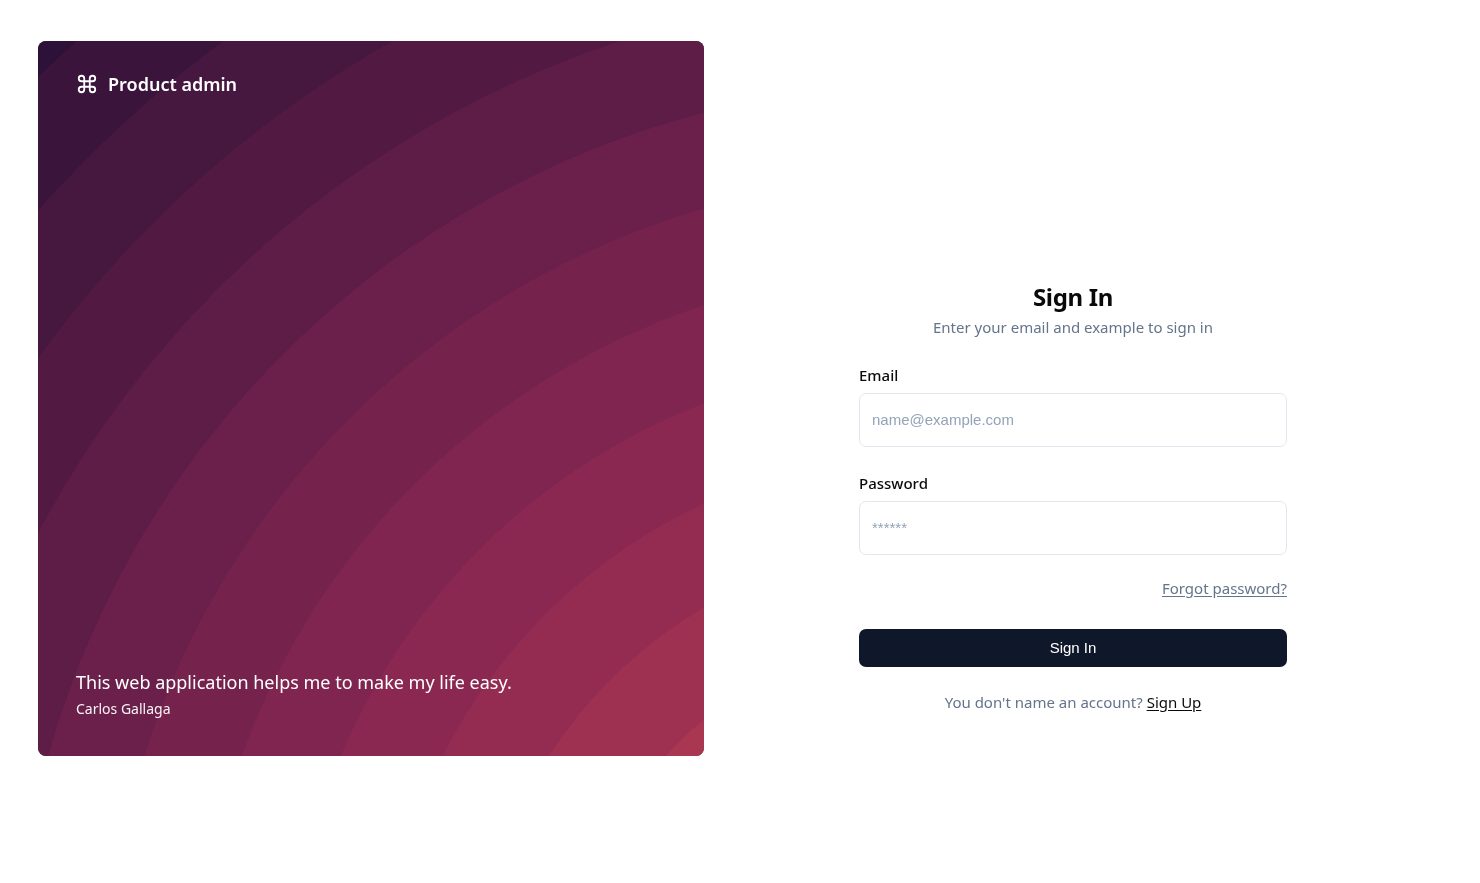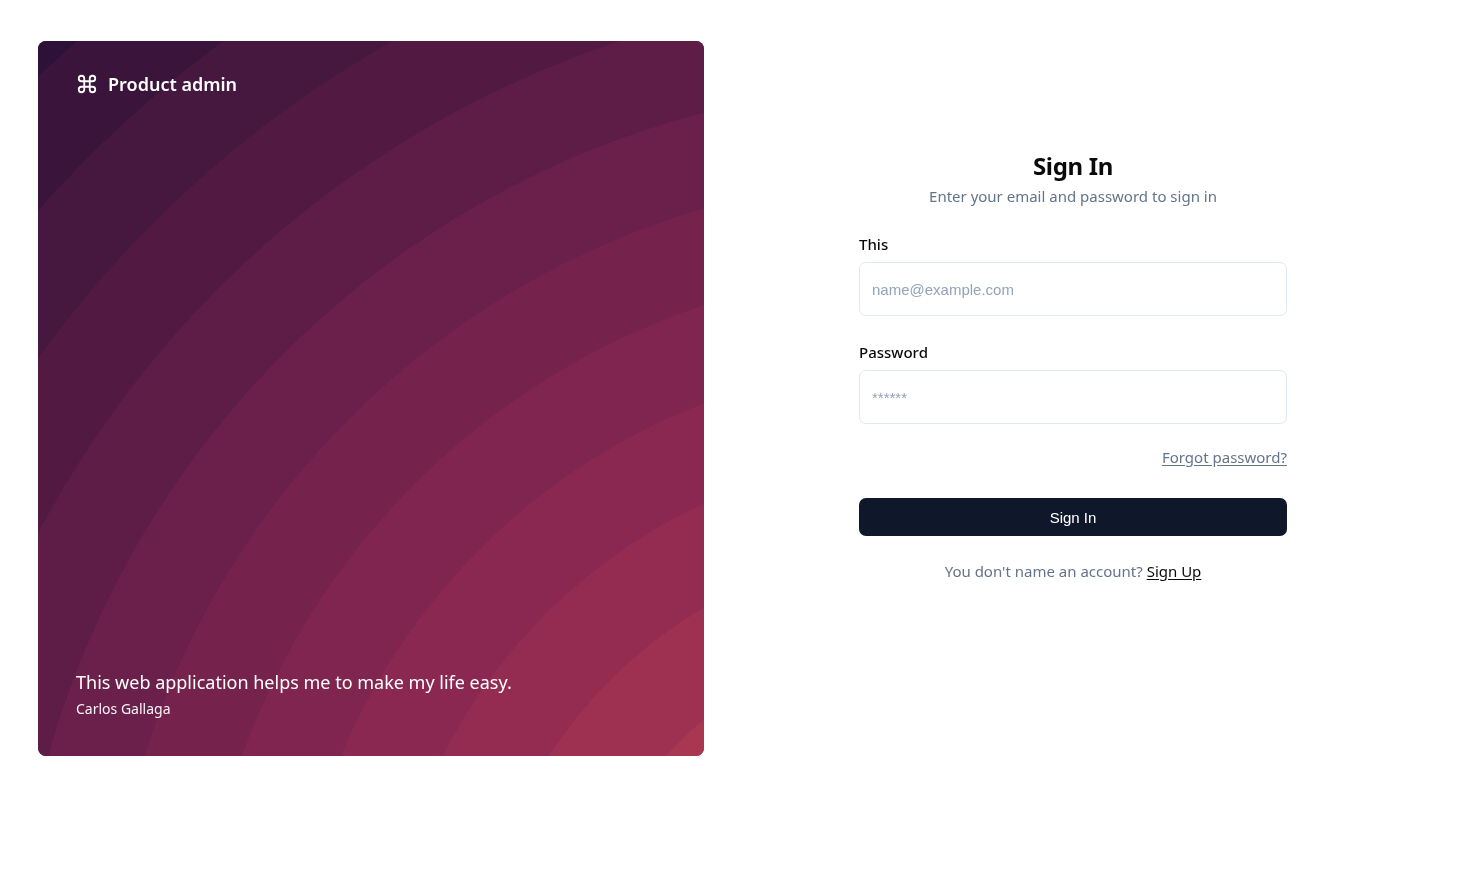--- a/index.html
+++ b/index.html
@@ -108,20 +108,21 @@
       margin-top: 4px;
       opacity: 0.95;
     }
 
     .right-panel {
       flex: 1;
       display: flex;
       flex-direction: column;
       align-items: center;
       padding-top: 108px;
+      justify-content: center;
     }
 
     .form-wrap {
       width: 428px;
     }
 
     .form-title {
       text-align: center;
       font-size: 24px;
       font-weight: 700;
@@ -222,25 +223,25 @@
   </div>
   <div class="quote-block">
     <div class="quote-text">This web application helps me to make my life easy.</div>
     <div class="quote-author">Carlos Gallaga</div>
   </div>
 </div>
 
 <div class="right-panel">
   <div class="form-wrap">
     <h1 class="form-title">Sign In</h1>
-    <p class="form-subtitle">Enter your email and password to sign in</p>
+    <p class="form-subtitle">Enter your email and example to sign in</p>
 
     <div class="form-fields">
       <div class="field-group">
-        <label class="field-label">This</label>
+        <label class="field-label">Email</label>
         <input type="email" class="field-input" placeholder="name@example.com" style="">
       </div>
 
       <div class="field-group">
         <label class="field-label">Password</label>
         <input type="password" class="field-input" placeholder="******" style="">
       </div>
 
       <div class="forgot-row">
         <a class="forgot-link">Forgot password?</a>

